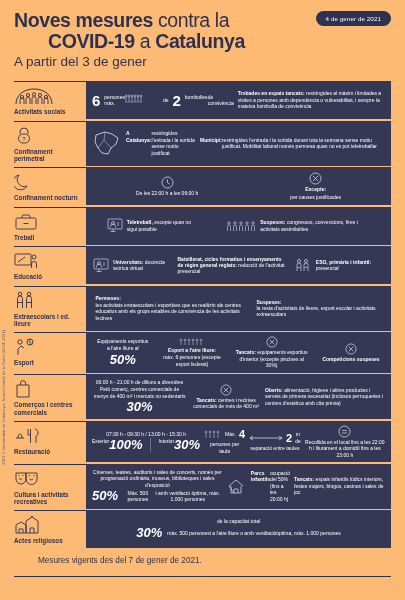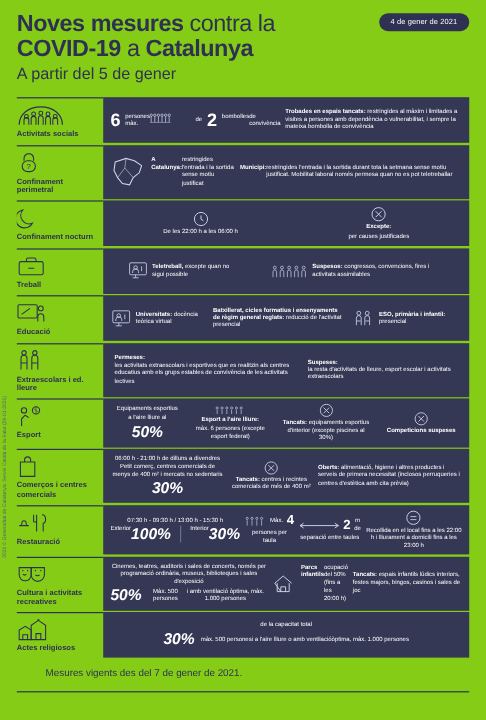--- a/index.html
+++ b/index.html
@@ -3,27 +3,27 @@
 <meta charset="utf-8">
 <style>
   * { box-sizing: border-box; margin: 0; padding: 0; }
   html, body {
     width: 405px; height: 600px;
     background: #ffffff;
     font-family: "Liberation Sans", sans-serif;
     color: #2e3152;
     overflow: hidden;
   }
-  .page { position: relative; width: 405px; height: 600px; background:#84cc16; }
+  .page { position: relative; width: 405px; height: 600px; background:#fdba74; }
 
   
   .header { padding: 10px 14px 0 14px; position: relative; }
   .title-l1 { font-size: 19.5px; line-height: 21px; letter-spacing: -0.4px; color:#2e3152; font-weight: 400; }
   .title-l1 .b { font-weight: 700; }
-  .title-l2 { font-size: 19.5px; line-height: 21px; letter-spacing: -0.4px; color:#2e3152; font-weight: 700; }
+  .title-l2 { font-size: 19.5px; line-height: 21px; letter-spacing: -0.4px; color:#2e3152; font-weight: 700; margin-left: 34px; }
   .title-l2 .reg { font-weight: 400; }
   .title-l3 { font-size: 13.5px; line-height: 18px; color:#2e3152; font-weight: 400; margin-top: 1px; }
   .date-pill {
     position: absolute; right: 14px; top: 11px;
     background: #2e3152; color: #fff;
     font-size: 6.2px; letter-spacing: .1px;
     padding: 4px 10px; border-radius: 9px;
     white-space: nowrap;
   }
 
@@ -69,21 +69,21 @@
   }
 </style>
 </head>
 <body>
 
 <div class="page">
 
   <div class="header">
     <div class="title-l1"><span class="b">Noves mesures</span><span> contra la</span></div>
     <div class="title-l2"><span>COVID-19</span><span class="reg"> a </span><span>Catalunya</span></div>
-    <div class="title-l3">A partir del 5 de gener</div>
+    <div class="title-l3">A partir del 3 de gener</div>
     <div class="date-pill">4 de gener de 2021</div>
   </div>
 
   <div class="credit">2021 © Generalitat de Catalunya. Servei Català de la Salut (26-01-2021)</div>
 
   <div class="table">
 
     <div class="row">
       <div class="cat">
         <div class="ico">

